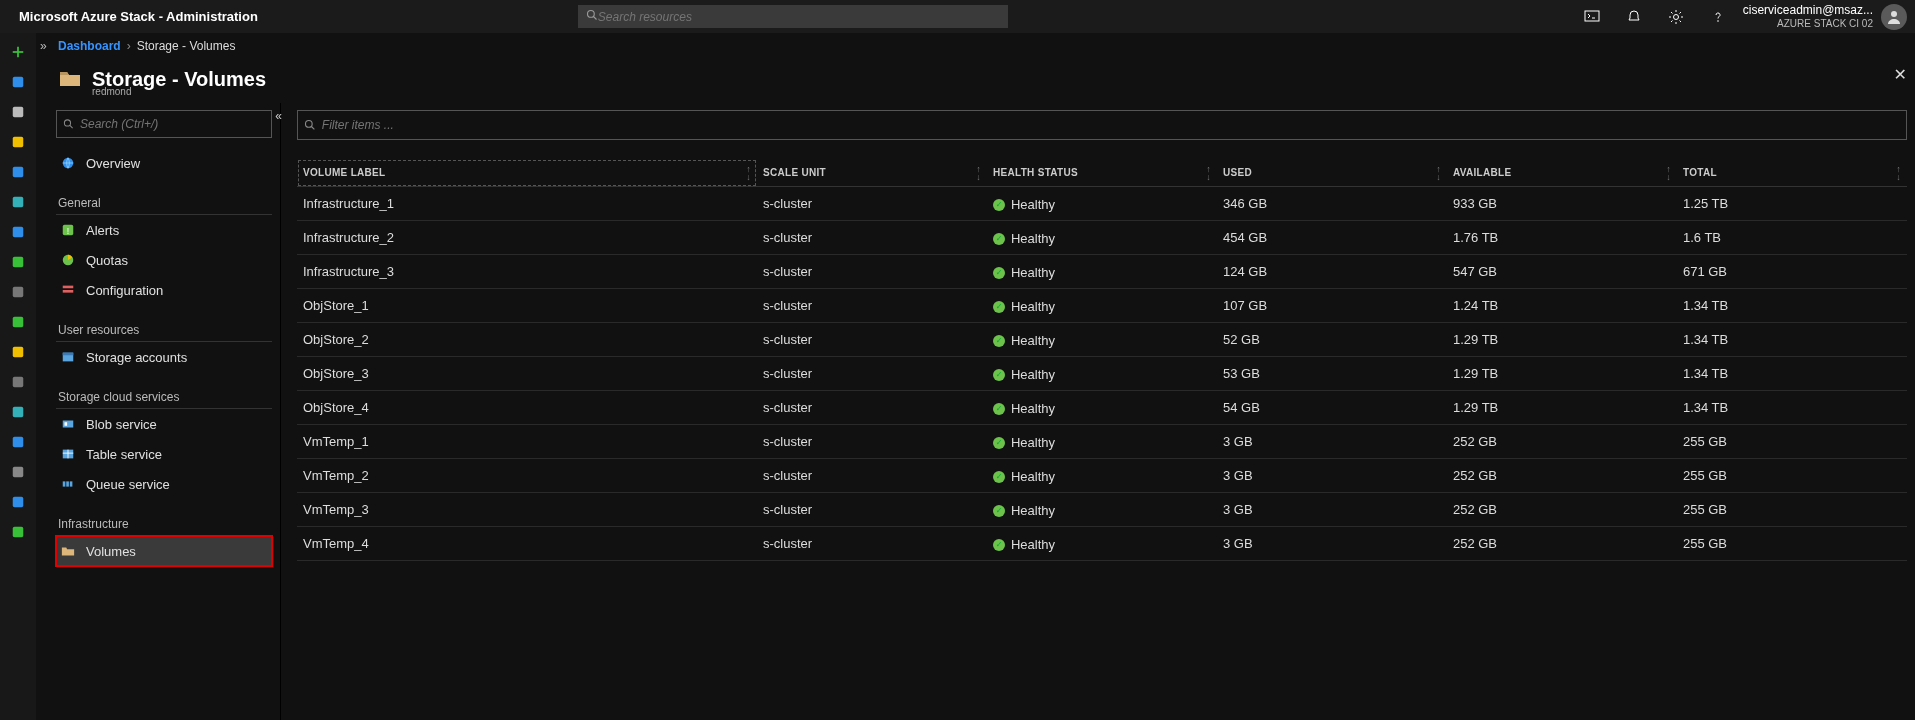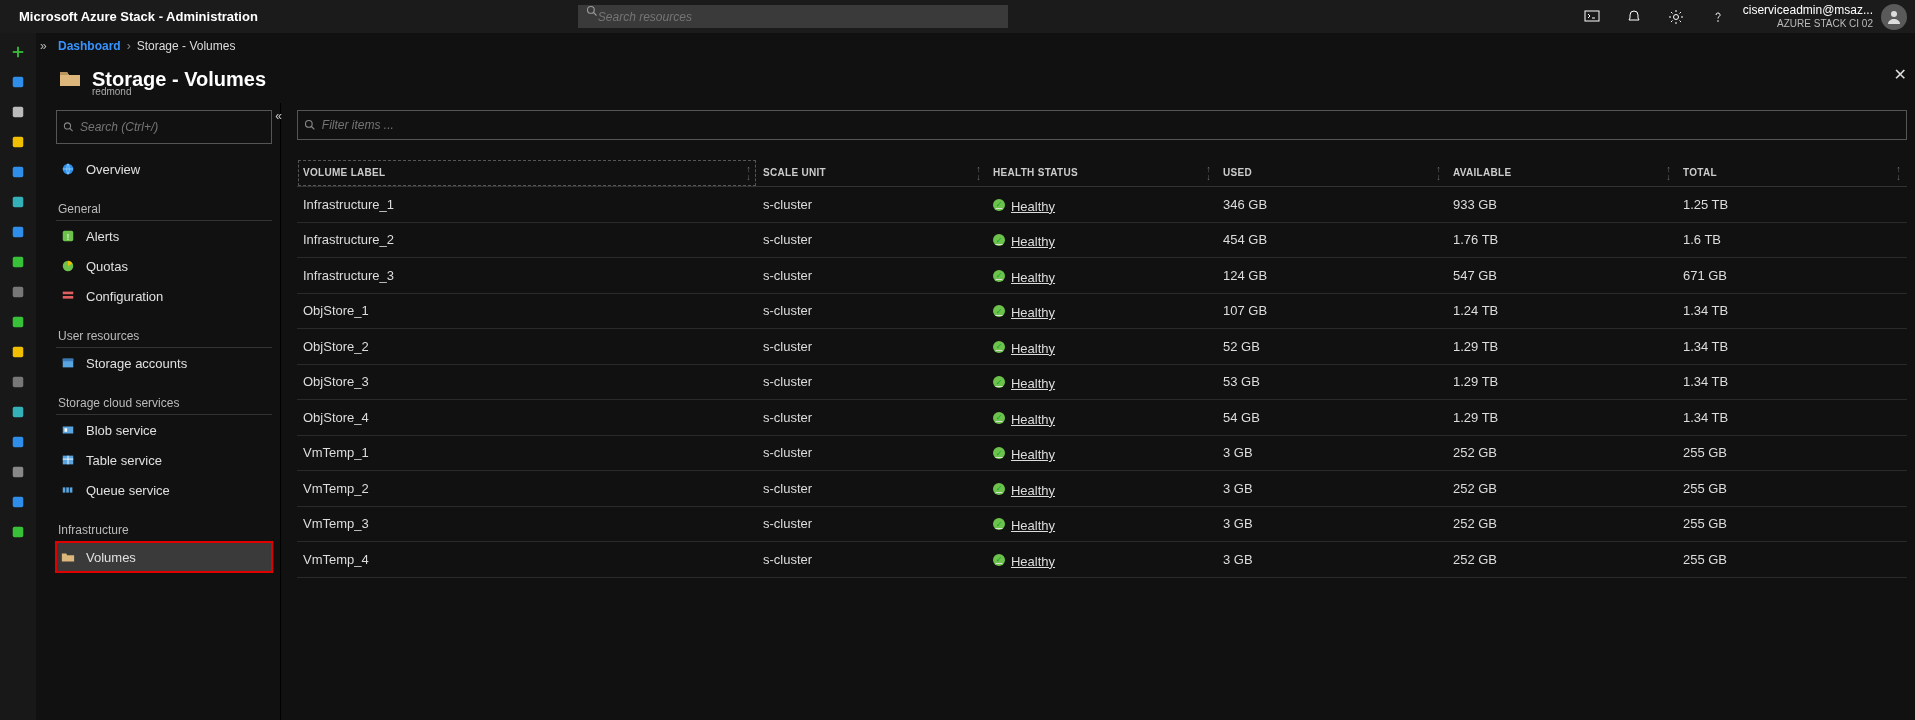--- a/index.html
+++ b/index.html
@@ -19,20 +19,21 @@
     padding-left: 19px;
     color: #fff;
   }
   .topbar .title { font-size: 13px; font-weight: 600; flex: 0 0 auto; }
   .topbar .spacer1 { flex: 0 0 320px; }
   .topbar .search-wrap {
     flex: 0 0 430px;
     height: 23px;
     background: #3a3a3a;
     display: flex;
+    align-items: center;
     padding: 0 8px;
     color: #9a9a9a;
   }
   .topbar .search-wrap input {
     background: transparent; border: none; outline: none;
     color: #9a9a9a; font-style: italic; width: 100%; font-size: 12px;
   }
   .topbar .spacer2 { flex: 1 1 auto; }
   .topbar .icon-btn {
     width: 42px; height: 33px;
@@ -74,21 +75,21 @@
   .page-title .sub { position:absolute; top:27px; left:34px; font-size:10px; color:#aaa; }
   .close-x { position:absolute; top:65px; right:8px; color:#ddd; font-size:16px; }
 
   
   .sidenav {
     position:absolute; top:103px; left:48px; width:233px; bottom:0;
     border-right:1px solid #000; padding:7px 8px 0 8px;
   }
   .sidenav .collapse-caret { position:absolute; top:6px; right:-2px; color:#ccc; font-size:12px;}
   .sidenav .search {
-    height:34px; border:1px solid #555; display:flex; align-items:center; padding:0 6px; gap:6px;
+    height:28px; border:1px solid #555; display:flex; align-items:center; padding:0 6px; gap:6px;
   }
   .sidenav .search input { background:transparent; border:none; outline:none; width:100%; color:#aaa; font-style:italic; font-size:12px;}
   .sidenav .nav-item {
     height:30px; display:flex; align-items:center; gap:10px; padding:0 4px; cursor:pointer; font-size:13px;
   }
   .sidenav .nav-item.selected { background:#3a3a3a; outline:2px solid #e00000; outline-offset:-1px;}
   .sidenav .nav-group { margin-top:14px; font-size:12px; color:#bbb; border-bottom:1px solid #333; padding:4px 2px;}
   .nic { width:16px; height:16px; display:inline-flex; align-items:center; justify-content:center;}
 
   
@@ -102,21 +103,21 @@
   table { width:100%; border-collapse:collapse; table-layout:fixed; }
   thead th {
     text-align:left; font-size:10px; font-weight:600; color:#ccc;
     text-transform:uppercase; letter-spacing:0.3px;
     border-bottom:1px solid #333; padding:8px 6px;
     position:relative;
   }
   thead th.first { outline:1px dashed #555; outline-offset:-2px; }
   thead th .sort { position:absolute; right:6px; top:6px; color:#777; font-size:9px; line-height:8px;}
   tbody td { padding:8px 6px; border-bottom:1px solid #2a2a2a; font-size:13px; color:#ddd; }
-  .health { display:inline-flex; gap:6px;text-decoration:underline;}
+  .health { display:inline-flex; align-items:center; gap:6px;}
   .health-dot { width:12px; height:12px; border-radius:50%; background:#6cc24a; display:inline-flex; align-items:center; justify-content:center;}
   .health-dot::after { content:"✓"; color:#0a3; font-size:8px; }
 
   col.c1{width:24%}
   col.c2{width:12%}
   col.c3{width:12%}
   col.c4{width:12%}
   col.c5{width:12%}
   col.c6{width:12%}
 </style>

